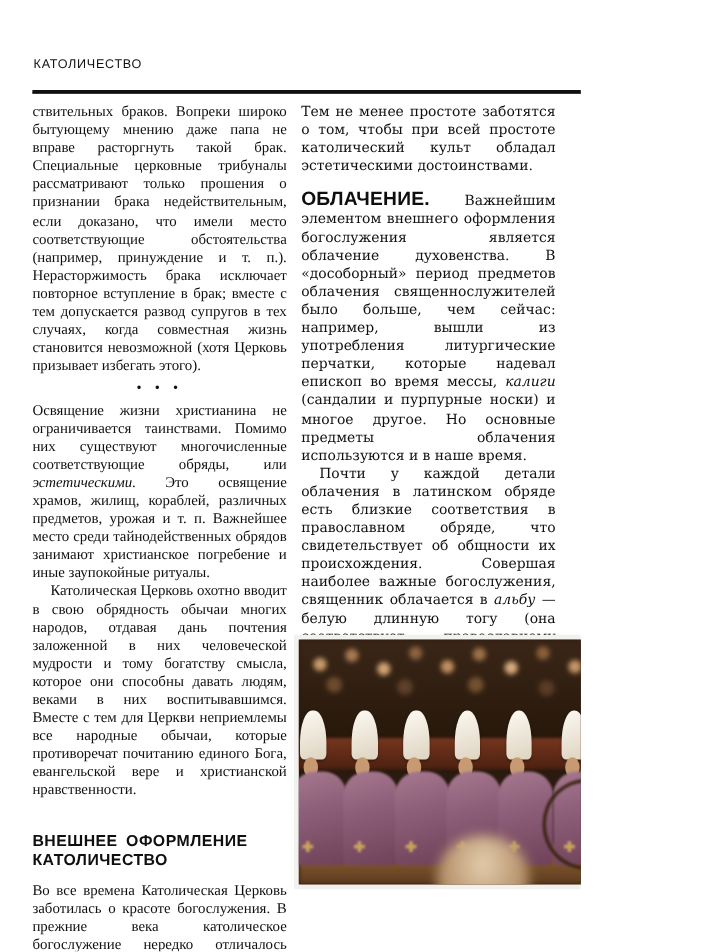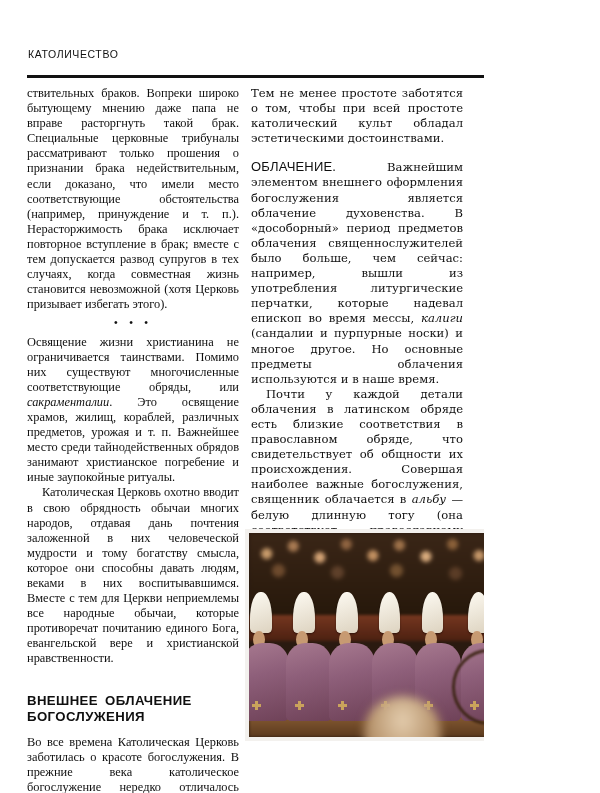--- a/index.html
+++ b/index.html
@@ -104,22 +104,23 @@
     font-size: 13.2px;
     line-height: 16.5px;
     letter-spacing: 0.4px;
     margin: 26px 0 9px 0;
     text-align: left;
     word-spacing: 3px;
   }
 
   .run-in {
     font-family: "Liberation Sans", "DejaVu Sans", sans-serif;
-    font-size: 13px;
+    font-size: 16px;
     letter-spacing: .2px;
+    font-weight: bold;
   }
 
   i, .it { font-style: italic; margin-top: 28px; }
 
   .gap { height: 13px; }
 
   
   .photo-frame {
     position: absolute;
     left: 245px;
@@ -296,25 +297,25 @@
   <div class="emblem">
     <div class="cross-v"></div>
     <div class="cross-h"></div>
   </div>
 
   <div class="col col-left">
     <p>ствительных браков. Вопреки широко бытующему мнению даже папа не вправе расторгнуть такой брак. Специальные церковные трибуналы рассматривают только прошения о признании брака недействительным, если доказано, что имели место соответствующие обстоятельства (например, принуждение и т. п.). Нерасторжимость брака исключает повторное вступление в брак; вместе с тем допускается развод супругов в тех случаях, когда совместная жизнь становится невозможной (хотя Церковь призывает избегать этого).</p>
 
     <div class="dots">• • •</div>
 
-    <p><span>Освящение жизни христианина не ограничивается таинствами. Помимо них существуют многочисленные соответствующие обряды, или </span><i>сакраменталии</i><span>. Это освящение храмов, жилищ, кораблей, различных предметов, урожая и т. п. Важнейшее место среди тайнодейственных обрядов занимают христианское погребение и иные заупокойные ритуалы.</span></p>
+    <p><span>Освящение жизни христианина не ограничивается таинствами. Помимо них существуют многочисленные соответствующие обряды, или </span><i>эстетическими</i><span>. Это освящение храмов, жилищ, кораблей, различных предметов, урожая и т. п. Важнейшее место среди тайнодейственных обрядов занимают христианское погребение и иные заупокойные ритуалы.</span></p>
 
     <p class="ind">Католическая Церковь охотно вводит в свою обрядность обычаи многих народов, отдавая дань почтения заложенной в них человеческой мудрости и тому богатству смысла, которое они способны давать людям, веками в них воспитывавшимся. Вместе с тем для Церкви неприемлемы все народные обычаи, которые противоречат почитанию единого Бога, евангельской вере и христианской нравственности.</p>
 
-    <h2 class="sect-head">ВНЕШНЕЕ ОБЛАЧЕНИЕ БОГОСЛУЖЕНИЯ</h2>
+    <h2 class="sect-head">ВНЕШНЕЕ ОФОРМЛЕНИЕ КАТОЛИЧЕСТВО</h2>
 
     <p>Во все времена Католическая Церковь заботилась о красоте богослужения. В прежние века католическое богослужение нередко отличалось особой пышностью, однако в последние десятилетия XX в. наметилось сознательное стремление к простоте, способствующей лучшему восприятию смысла.</p>
   </div>
 
   <div class="col col-right">
     <p>Тем не менее простоте заботятся о том, чтобы при всей простоте католический культ обладал эстетическими достоинствами.</p>
 
     <div class="gap"></div>
 
     <p><span class="run-in">ОБЛАЧЕНИЕ.</span><span> Важнейшим элементом внешнего оформления богослужения является облачение духовенства. В «дособорный» период предметов облачения священнослужителей было больше, чем сейчас: например, вышли из употребления литургические перчатки, которые надевал епископ во время мессы, </span><i>калиги</i><span> (сандалии и пурпурные носки) и многое другое. Но основные предметы облачения используются и в наше время.</span></p>

